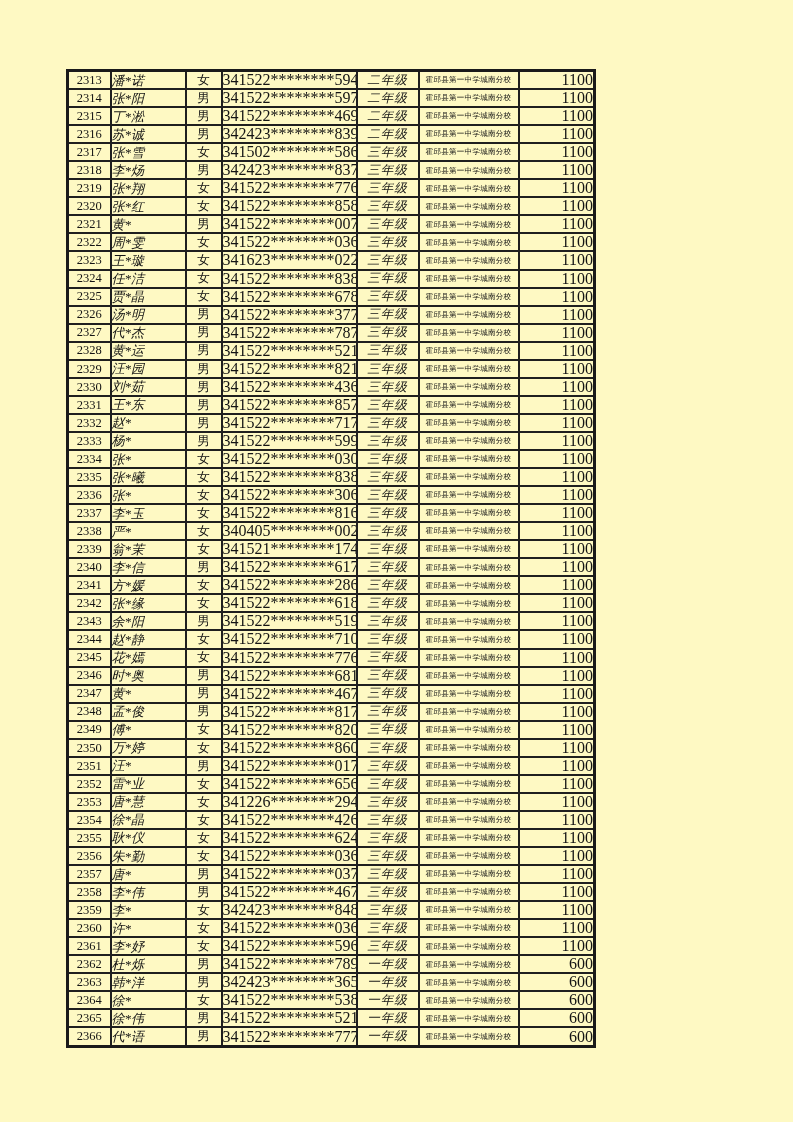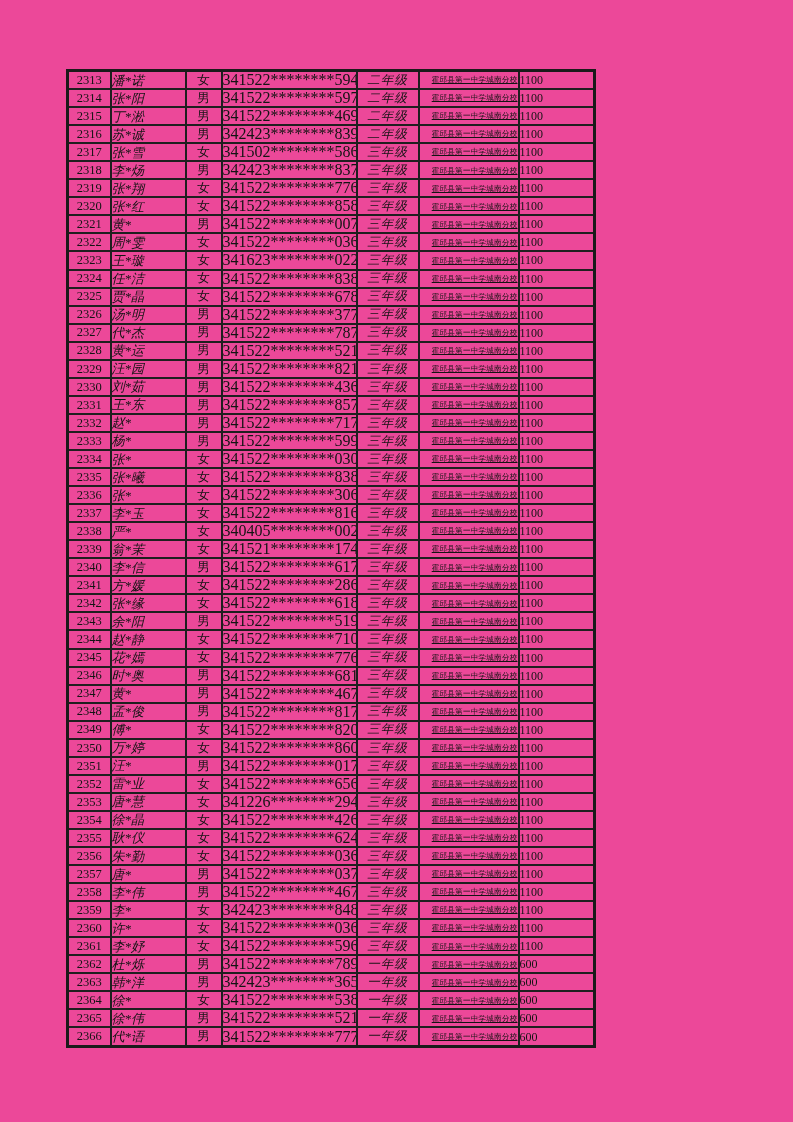--- a/index.html
+++ b/index.html
@@ -4,21 +4,21 @@
 <style>
   html, body {
     margin: 0;
     padding: 0;
     background: #ffffff;
   }
   .page {
     position: relative;
     width: 793px;
     height: 1122px;
-    background: #ec4899;
+    background: #fef9c3;
     overflow: hidden;
     font-family: "Liberation Serif", "DejaVu Serif", serif;
   }
   table.roster {
     position: absolute;
     left: 66px;
     top: 69px;
     width: 527px;
     height: 979px;
     border-collapse: collapse;
@@ -48,29 +48,28 @@
     text-align: center;
     font-size: 12.5px;
   }
   td.col-grade {
     text-align: center;
     font-size: 12.5px;
     letter-spacing: 1px;
     font-style: italic;
   }
   td.col-school {
-    text-align: right;
+    text-align: center;
     font-size: 7.5px;
     color: #2b2b2b;
     letter-spacing: 0.3px;
-    text-decoration: underline;
   }
   td.col-amount {
-    text-align: left;
-    font-size: 12px;
+    text-align: right;
+    font-size: 16px;
   }
 </style>
 </head>
 <body>
 
 <div class="page">
   <table class="roster">
     <colgroup>
         <col style="width: 43px;">
         <col style="width: 75px;">

